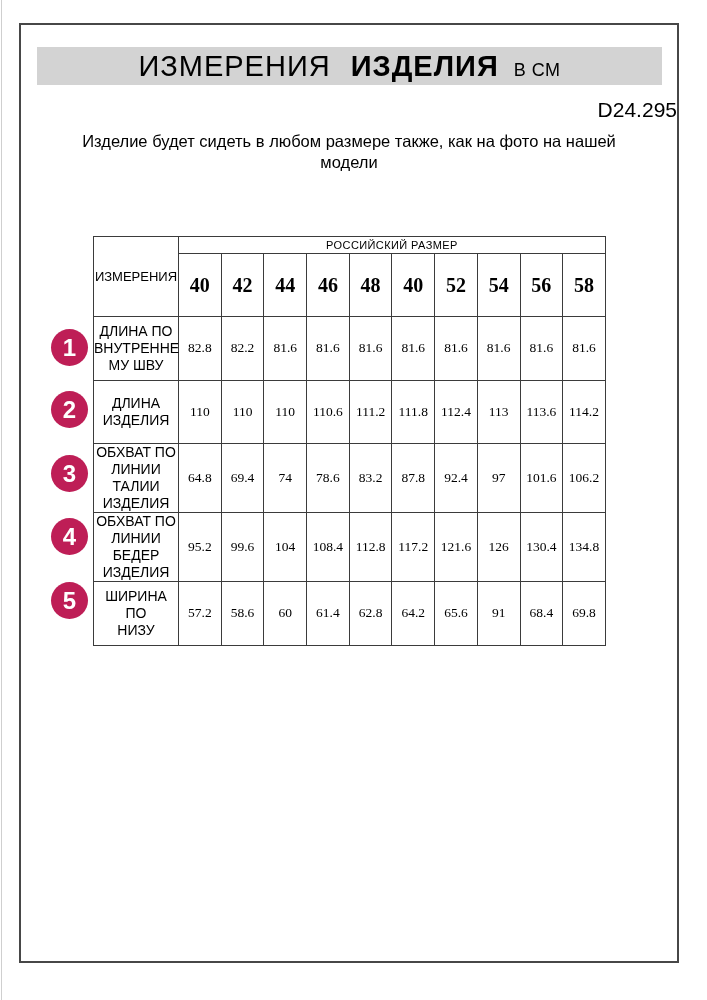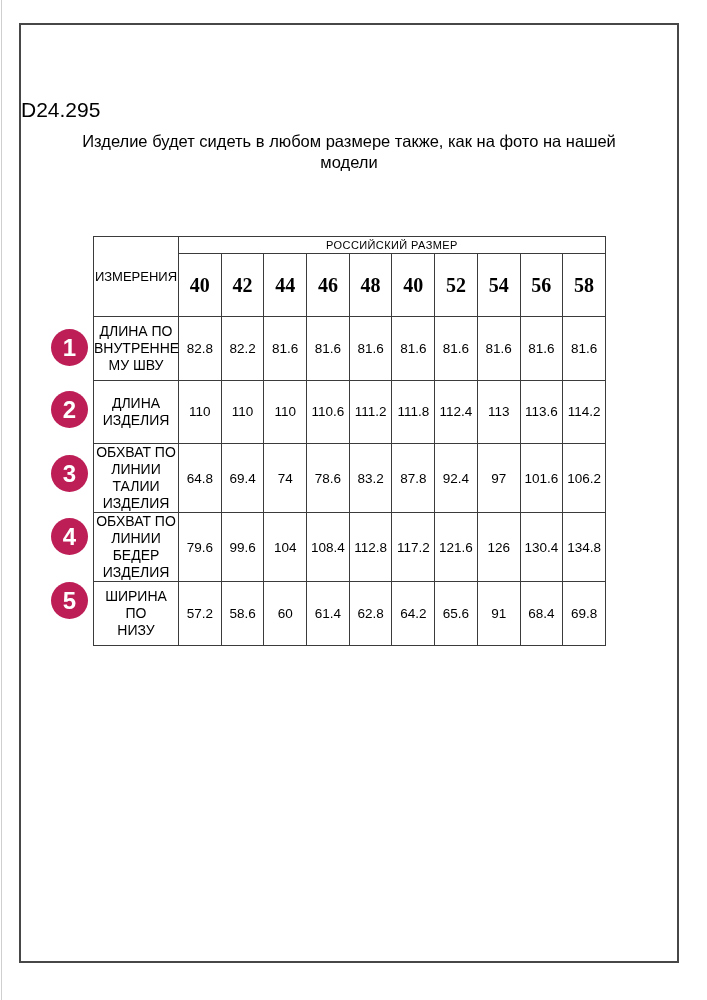--- a/index.html
+++ b/index.html
@@ -29,21 +29,21 @@
     background: var(--banner-bg, #d3d3d3);
     text-align: center;
     line-height: 38px;
     white-space: nowrap;
   }
   .t1 { font-size: 29px; letter-spacing: 1px; }
   .t2 { font-size: 29px; font-weight: bold; letter-spacing: 1px; margin-left: 20px; }
   .t3 { font-size: 18px; letter-spacing: 0.5px; margin-left: 15px; }
   .code {
     position: absolute; top: 73px; left: 0; width: 100%;
-    text-align: left;
+    text-align: right;
     font-size: 21px;
   }
   .subtitle {
     position: absolute; top: 106px; left: 0; width: 100%;
     text-align: center;
     font-size: 16.5px;
     line-height: 21px;
     white-space: pre-line;
   }
   .size-table {
@@ -65,21 +65,21 @@
   .measure-h { font-size: 13px; }
   .hrow2 { height: 63px; font-family: Liberation Serif, serif; }
   .size-h { font-size: 20px; font-weight: bold !important; }
   .drow { height: 63.5px; }
   .row-label {
     font-size: 14px;
     line-height: 17px;
     white-space: pre-line;
     padding: 0 1px;
   }
-  .val { font-size: 13.5px; }
+  .val { font-size: 13.5px; font-family: Liberation Serif, serif; }
   .circle {
     position: absolute;
     left: 30px;
     width: 37px; height: 37px;
     border-radius: 50%;
     background: var(--accent, #be1e56);
     color: #ffffff;
     font-size: 24px;
     font-weight: bold;
     display: flex;
@@ -99,20 +99,23 @@
     letter-spacing: 0.2px;
   }
 </style>
 </head>
 <body>
 
 <div class="page">
   <div class="edge-artifact"></div>
   <div class="frame">
 
+    <div class="banner">
+      <span class="t1">ИЗМЕРЕНИЯ</span><span class="t2">ИЗДЕЛИЯ</span><span class="t3">В СМ</span>
+    </div>
 
     <div class="code">D24.295</div>
 
     <div class="subtitle">Изделие будет сидеть в любом размере также, как на фото на нашей
 модели</div>
 
     <table class="size-table">
         <colgroup>
           <col style="width:85px">
           <col style="width:42.7px">
@@ -186,21 +189,21 @@
             <td class="val">92.4</td>
             <td class="val">97</td>
             <td class="val">101.6</td>
             <td class="val">106.2</td>
           </tr>
           <tr class="drow">
             <th class="row-label">ОБХВАТ ПО
 ЛИНИИ
 БЕДЕР
 ИЗДЕЛИЯ</th>
-            <td class="val">79.6</td>
+            <td class="val">95.2</td>
             <td class="val">99.6</td>
             <td class="val">104</td>
             <td class="val">108.4</td>
             <td class="val">112.8</td>
             <td class="val">117.2</td>
             <td class="val">121.6</td>
             <td class="val">126</td>
             <td class="val">130.4</td>
             <td class="val">134.8</td>
           </tr>

